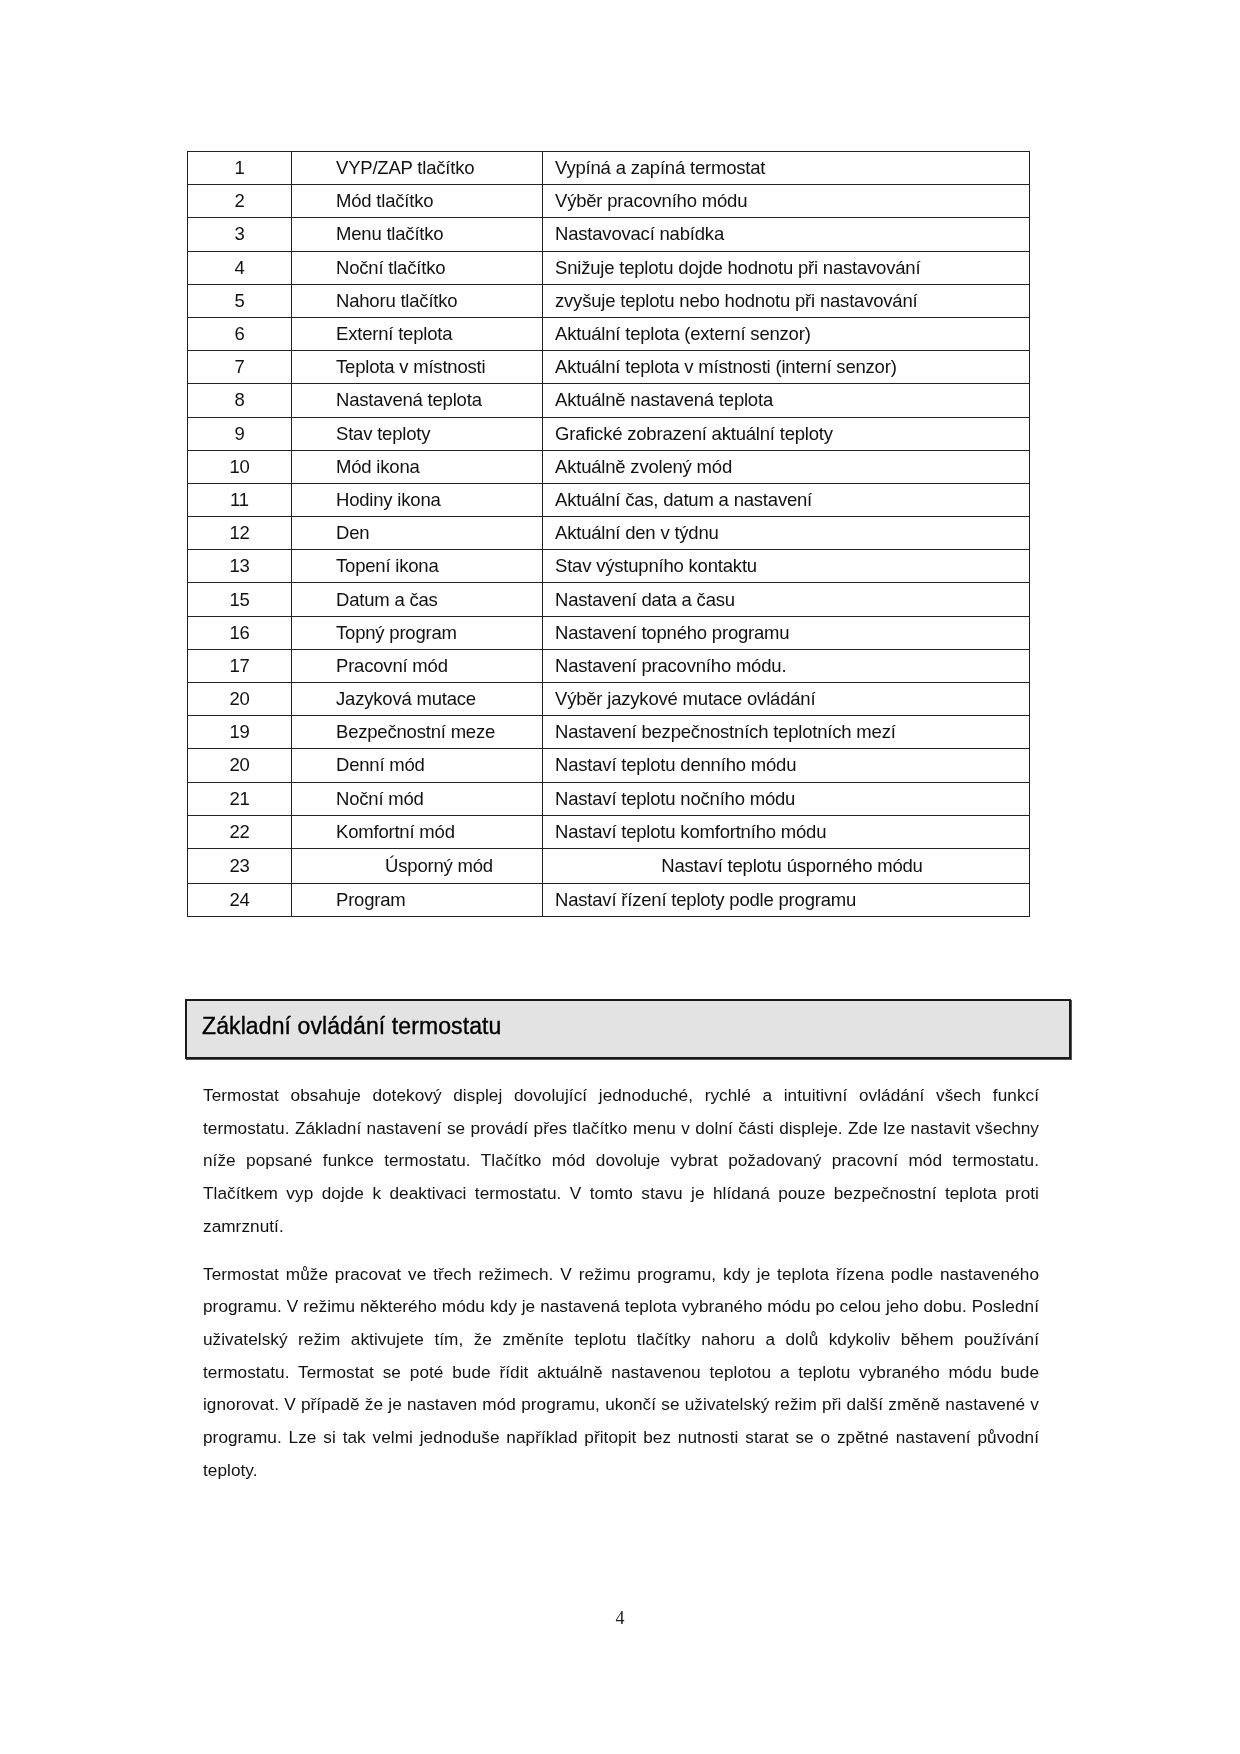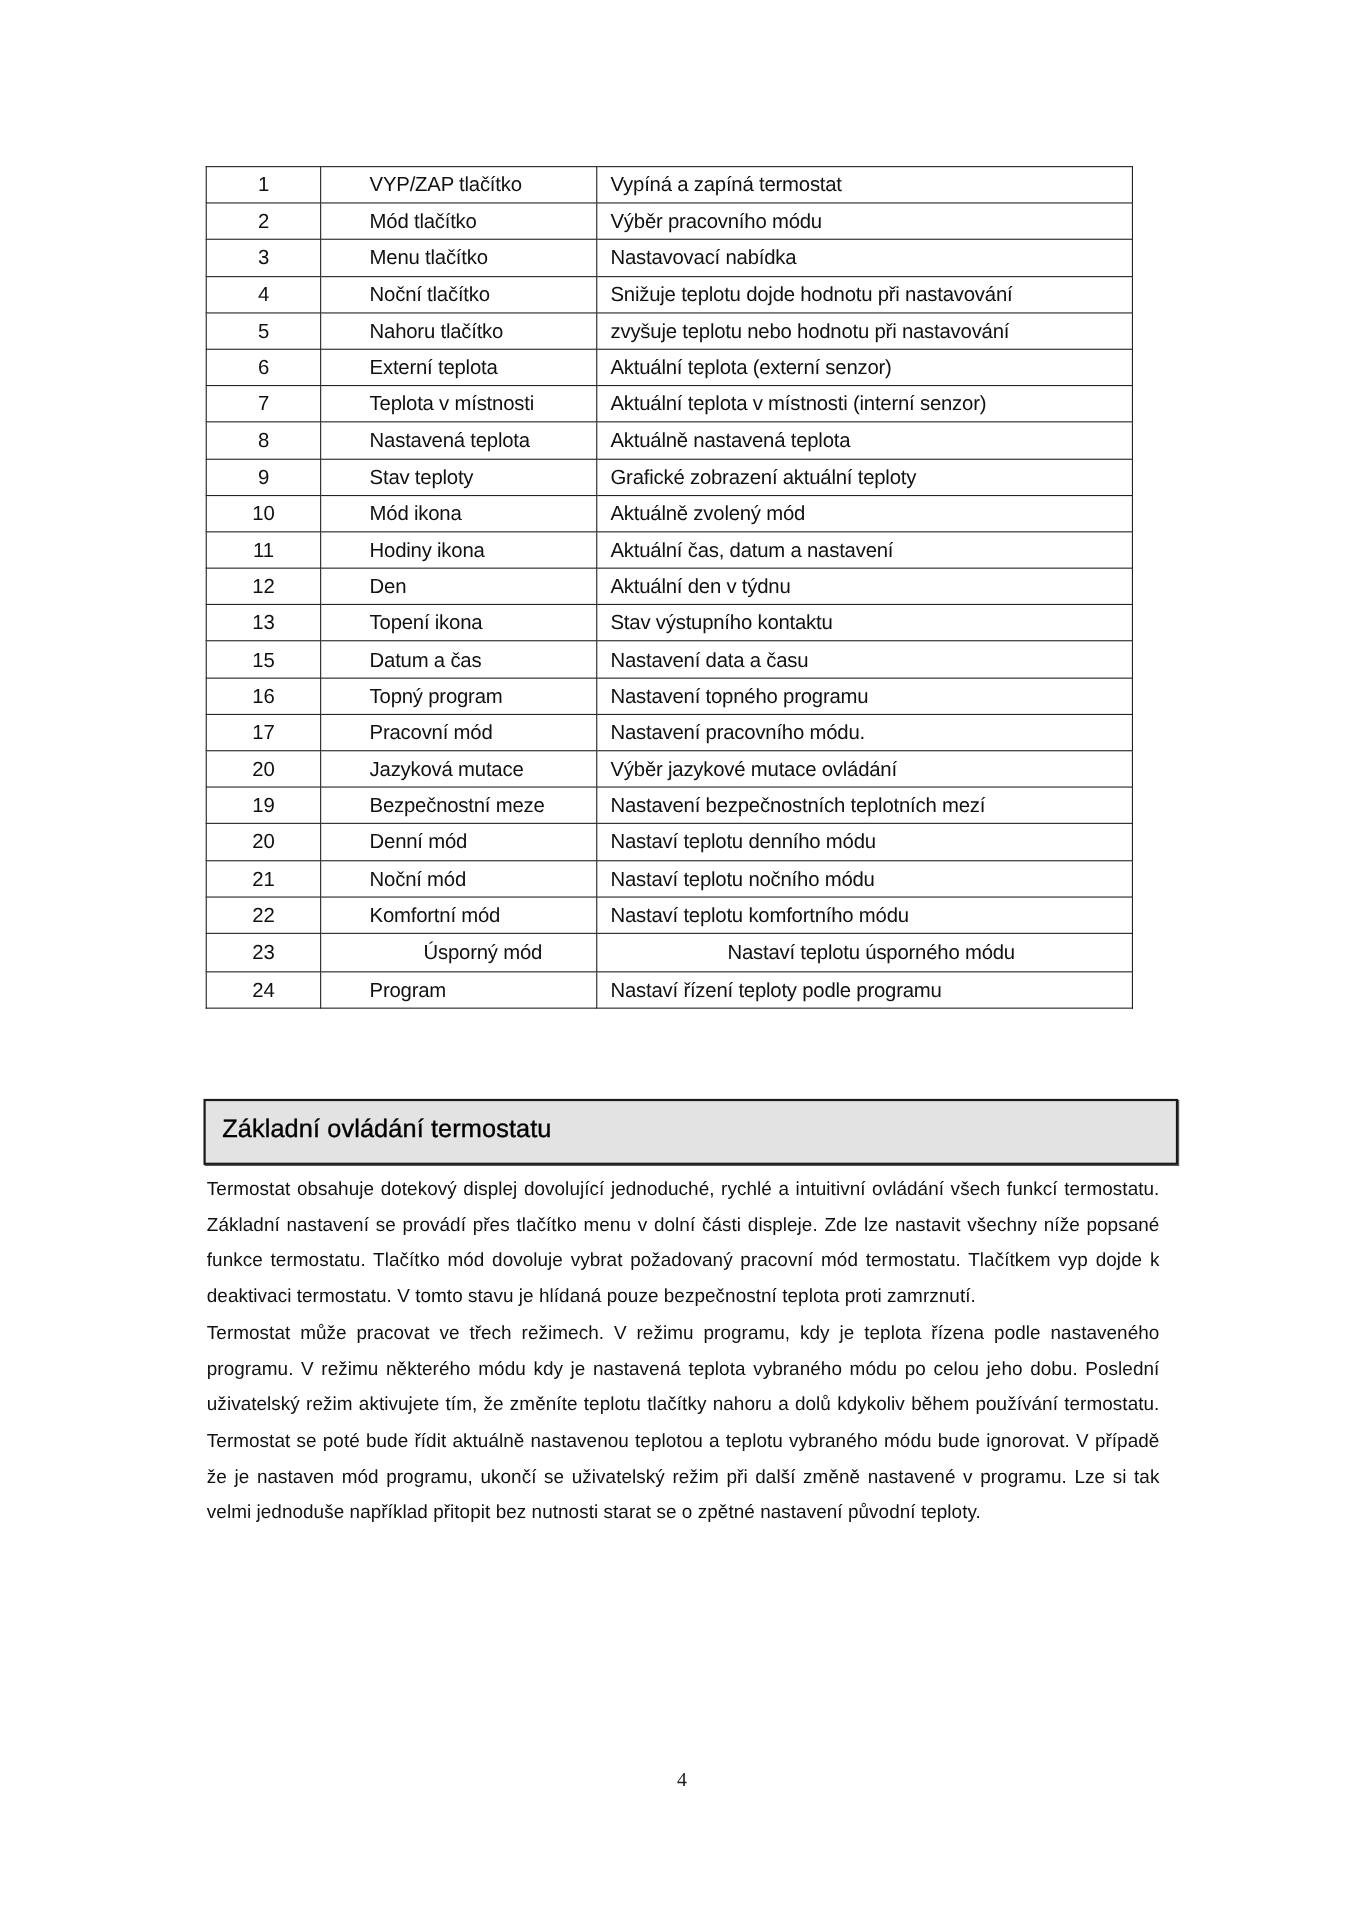--- a/index.html
+++ b/index.html
@@ -30,21 +30,21 @@
     position: absolute; left: 15px; top: 12px;
     font-family: "Liberation Sans", sans-serif; font-size: 23px; font-weight: normal;
     color: #000; -webkit-text-stroke: 0.35px #000; letter-spacing: 0.1px;
   }
 
   .body-text {
     position: absolute; left: 188px; top: 1064px; width: 866px;
     font-family: "Liberation Sans", sans-serif; font-size: 17.2px; line-height: 32.7px;
     color: #111; text-align: justify; letter-spacing: 0.05px;
   }
-  .body-text p { margin: 0; }
+  .body-text p { margin: 15px; }
 
   .page-number {
     position: absolute; left: 0; width: 1240px; top: 1608px; text-align: center;
     font-family: "Liberation Serif", serif; font-size: 18px; color: #222;
   }
 </style>
 </head>
 <body>
 
 <div class="page">

